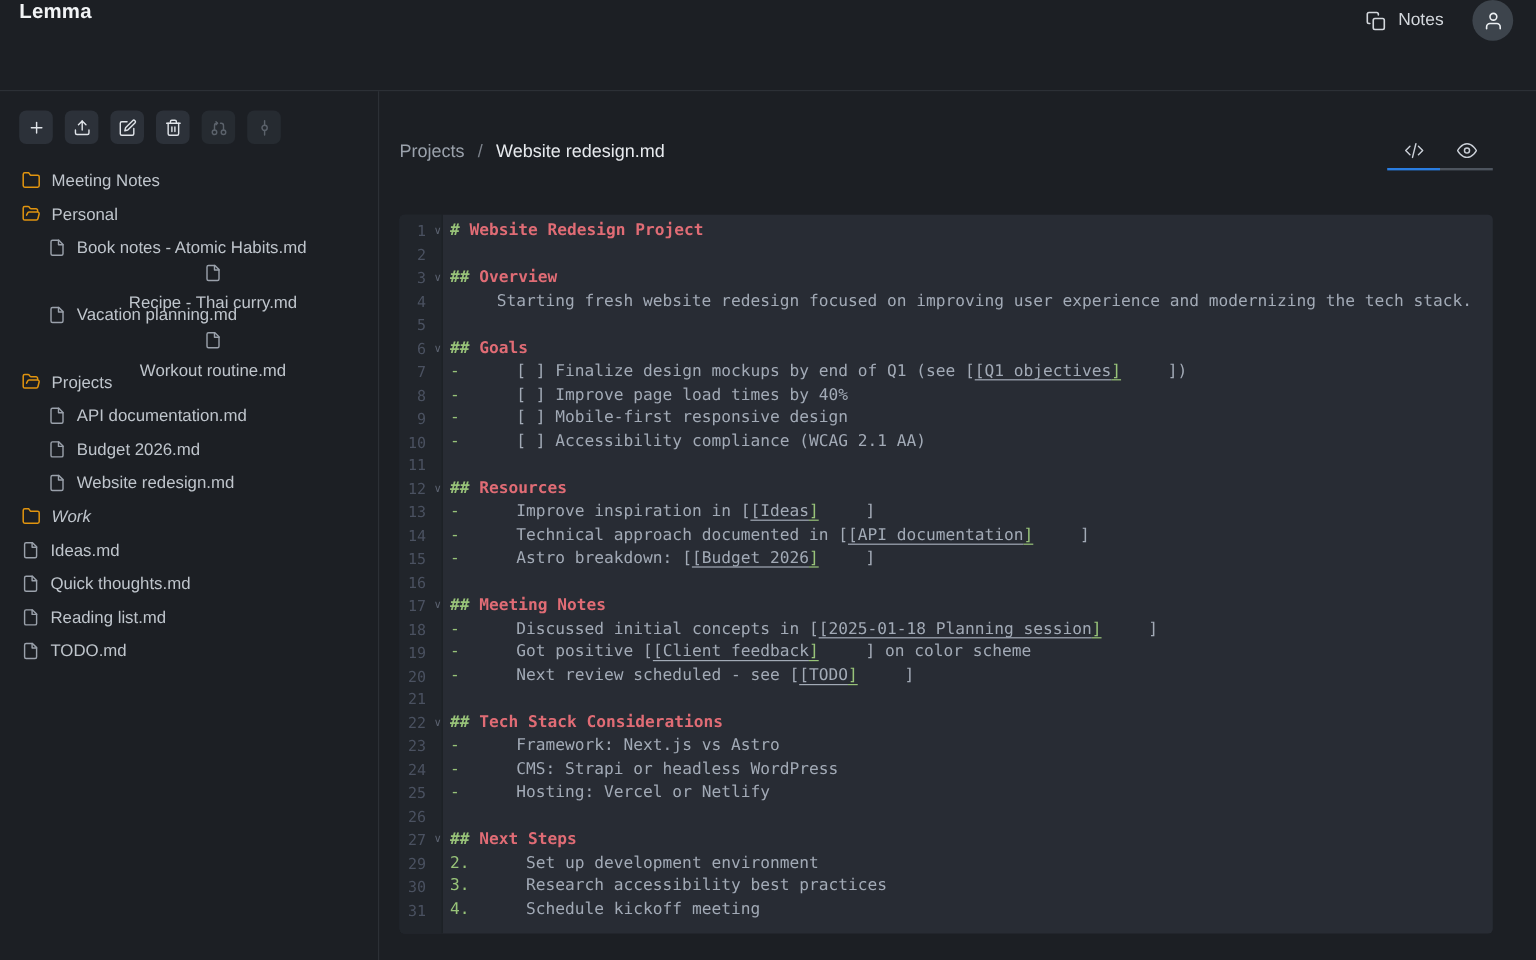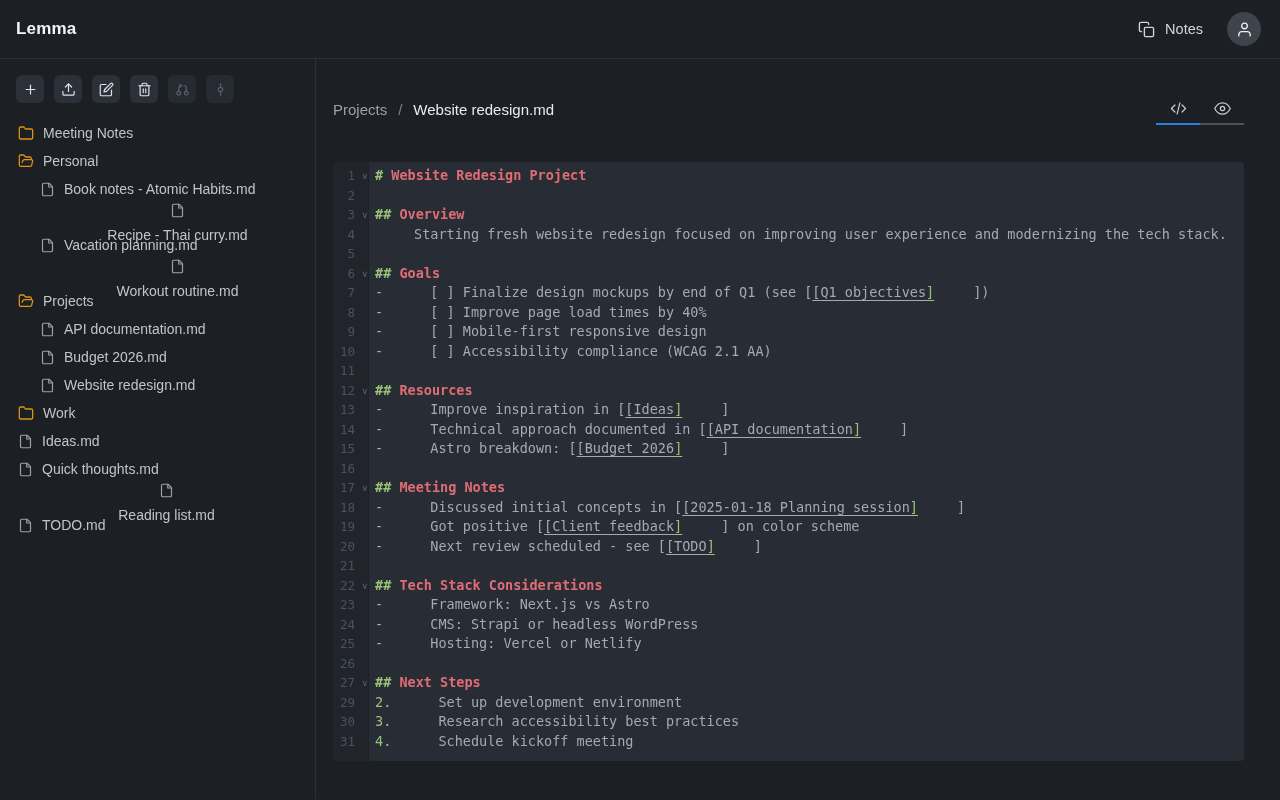--- a/index.html
+++ b/index.html
@@ -2,21 +2,21 @@
 <html><head>
 <meta charset="utf-8">
 <style>
   * { margin:0; padding:0; box-sizing:border-box; }
   html,body { width:1280px; height:800px; overflow:hidden; }
   body { background:#1c1f24; font-family:"Liberation Sans", sans-serif; color:#c7ccd3; }
 
   svg.ic { fill:none; stroke:currentColor; stroke-width:2; stroke-linecap:round; stroke-linejoin:round; }
 
   
-  .app-header { height:59px; border-bottom:1px solid #2c3036; display:flex; align-items:center;
+  .app-header { height:76px; border-bottom:1px solid #2c3036; display:flex; align-items:flex-start;
                 justify-content:space-between; padding:0 19px 0 16px; }
   .app-title { color:#f2f4f6; font-size:17px; font-weight:bold; letter-spacing:.2px; }
   .header-right { display:flex; align-items:center; gap:24px; }
   .notes-btn { display:flex; align-items:center; gap:10px; color:#d3d7dc; font-size:14.5px; cursor:pointer; }
   .notes-btn svg { width:17px; height:17px; stroke-width:1.9; }
   .avatar { width:34px; height:34px; border-radius:50%; background:#3d444c; display:flex;
             align-items:center; justify-content:center; color:#eceff2; cursor:pointer; }
   .avatar svg { width:17px; height:17px; stroke-width:1.9; }
 
   
@@ -265,21 +265,21 @@
           <span>Budget 2026.md</span>
         </div>
         <div class="tree-row" style="padding-left: 24px;">
           <span class="t-ic t-file">
             <svg class="ic">
               <use href="#i-file"></use>
             </svg>
           </span>
           <span>Website redesign.md</span>
         </div>
-        <div class="tree-row" style="padding-left: 2px;">
+        <div class="tree-row" style="padding-left: 2px; font-style: italic;">
           <span class="t-ic t-folder">
             <svg class="ic">
               <use href="#i-folder"></use>
             </svg>
           </span>
           <span>Work</span>
         </div>
         <div class="tree-row" style="padding-left: 2px;">
           <span class="t-ic t-file">
             <svg class="ic">
@@ -289,21 +289,21 @@
           <span>Ideas.md</span>
         </div>
         <div class="tree-row" style="padding-left: 2px;">
           <span class="t-ic t-file">
             <svg class="ic">
               <use href="#i-file"></use>
             </svg>
           </span>
           <span>Quick thoughts.md</span>
         </div>
-        <div class="tree-row" style="padding-left: 2px; flex-direction: column;">
+        <div class="tree-row" style="padding-left: 2px;">
           <span class="t-ic t-file">
             <svg class="ic">
               <use href="#i-file"></use>
             </svg>
           </span>
           <span>Reading list.md</span>
         </div>
         <div class="tree-row" style="padding-left: 2px;">
           <span class="t-ic t-file">
             <svg class="ic">

